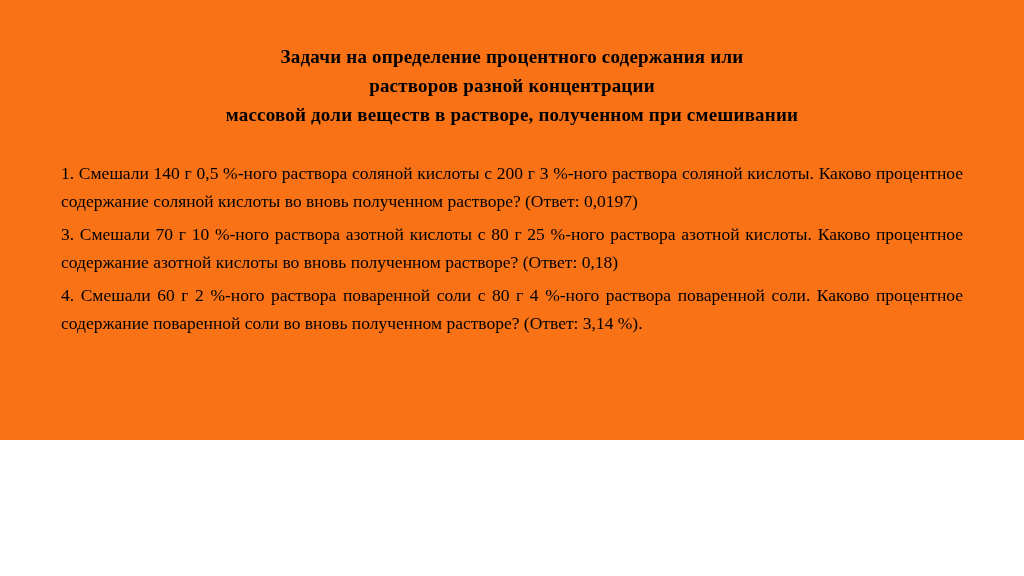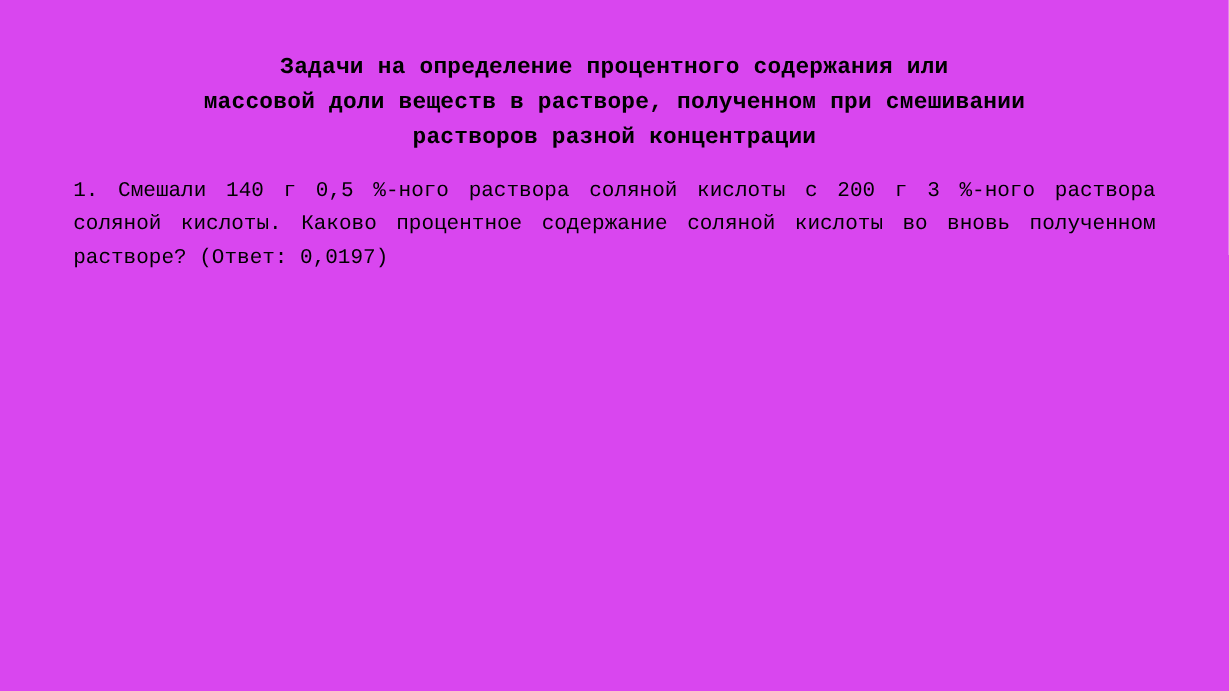--- a/index.html
+++ b/index.html
@@ -8,50 +8,51 @@
     height: 576px;
     background: #ffffff;
     overflow: hidden;
   }
   body {
     font-family: "Liberation Serif", serif;
     color: #000000;
   }
   .slide {
     width: 1024px;
-    height: 576px;
-    background: #d946ef;
+    height: 440px;
+    background: #f97316;
     padding: 42px 61px 0 61px;
-    font-family: Liberation Mono, monospace;
   }
   .title {
     font-weight: bold;
     font-size: 19px;
     line-height: 29px;
     text-align: center;
     letter-spacing: 0.2px;
     padding: 0 60px;
   }
   .title-line { display: block; }
   .problems {
-    margin-top: 16px;
+    margin-top: 30px;
   }
   .problem {
     font-size: 17.5px;
     line-height: 28px;
     text-align: justify;
     text-justify: inter-word;
     margin-bottom: 5px;
   }
 </style>
 </head>
 <body>
 
 <div class="slide">
   <h1 class="title">
     <span class="title-line">Задачи на определение процентного содержания или</span>
+    <span class="title-line">растворов разной концентрации</span>
     <span class="title-line">массовой доли веществ в растворе, полученном при смешивании</span>
-    <span class="title-line">растворов разной концентрации</span>
   </h1>
   <div class="problems">
     <p class="problem">1. Смешали 140 г 0,5 %-ного раствора соляной кислоты с 200 г 3 %-ного раствора соляной кислоты. Каково процентное содержание соляной кислоты во вновь полученном растворе? (Ответ: 0,0197)</p>
+    <p class="problem">3. Смешали 70 г 10 %-ного раствора азотной кислоты с 80 г 25 %-ного раствора азотной кислоты. Каково процентное содержание азотной кислоты во вновь полученном растворе? (Ответ: 0,18)</p>
+    <p class="problem">4. Смешали 60 г 2 %-ного раствора поваренной соли с 80 г 4 %-ного раствора поваренной соли. Каково процентное содержание поваренной соли во вновь полученном растворе? (Ответ: 3,14 %).</p>
   </div>
 </div>
 
 </body></html>

